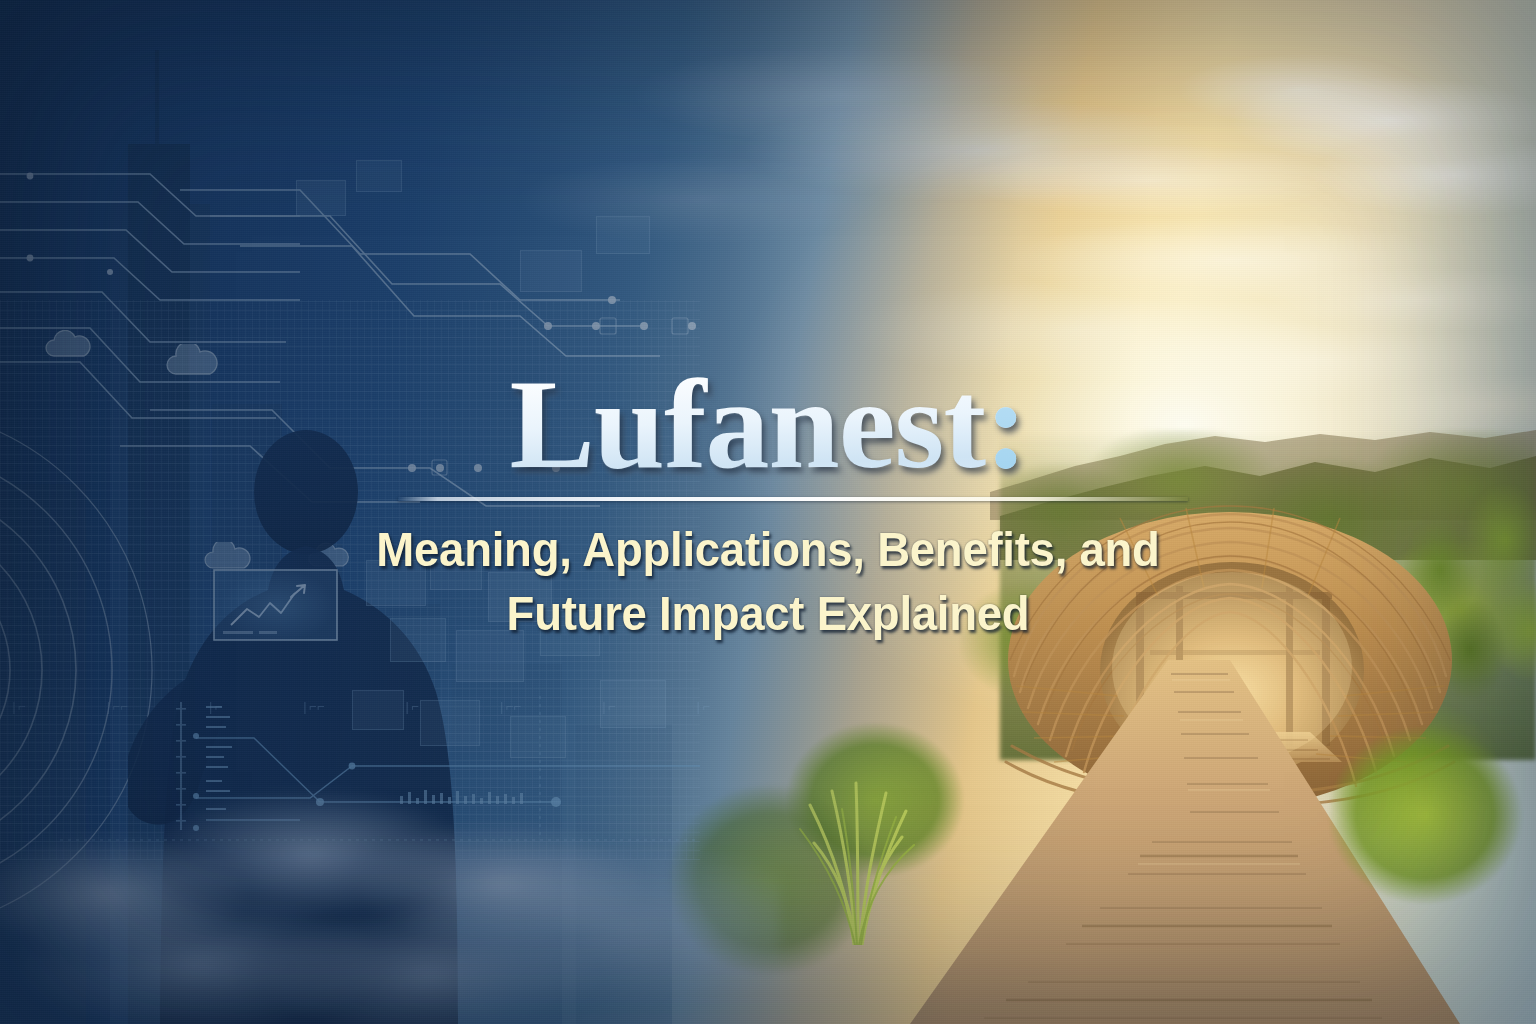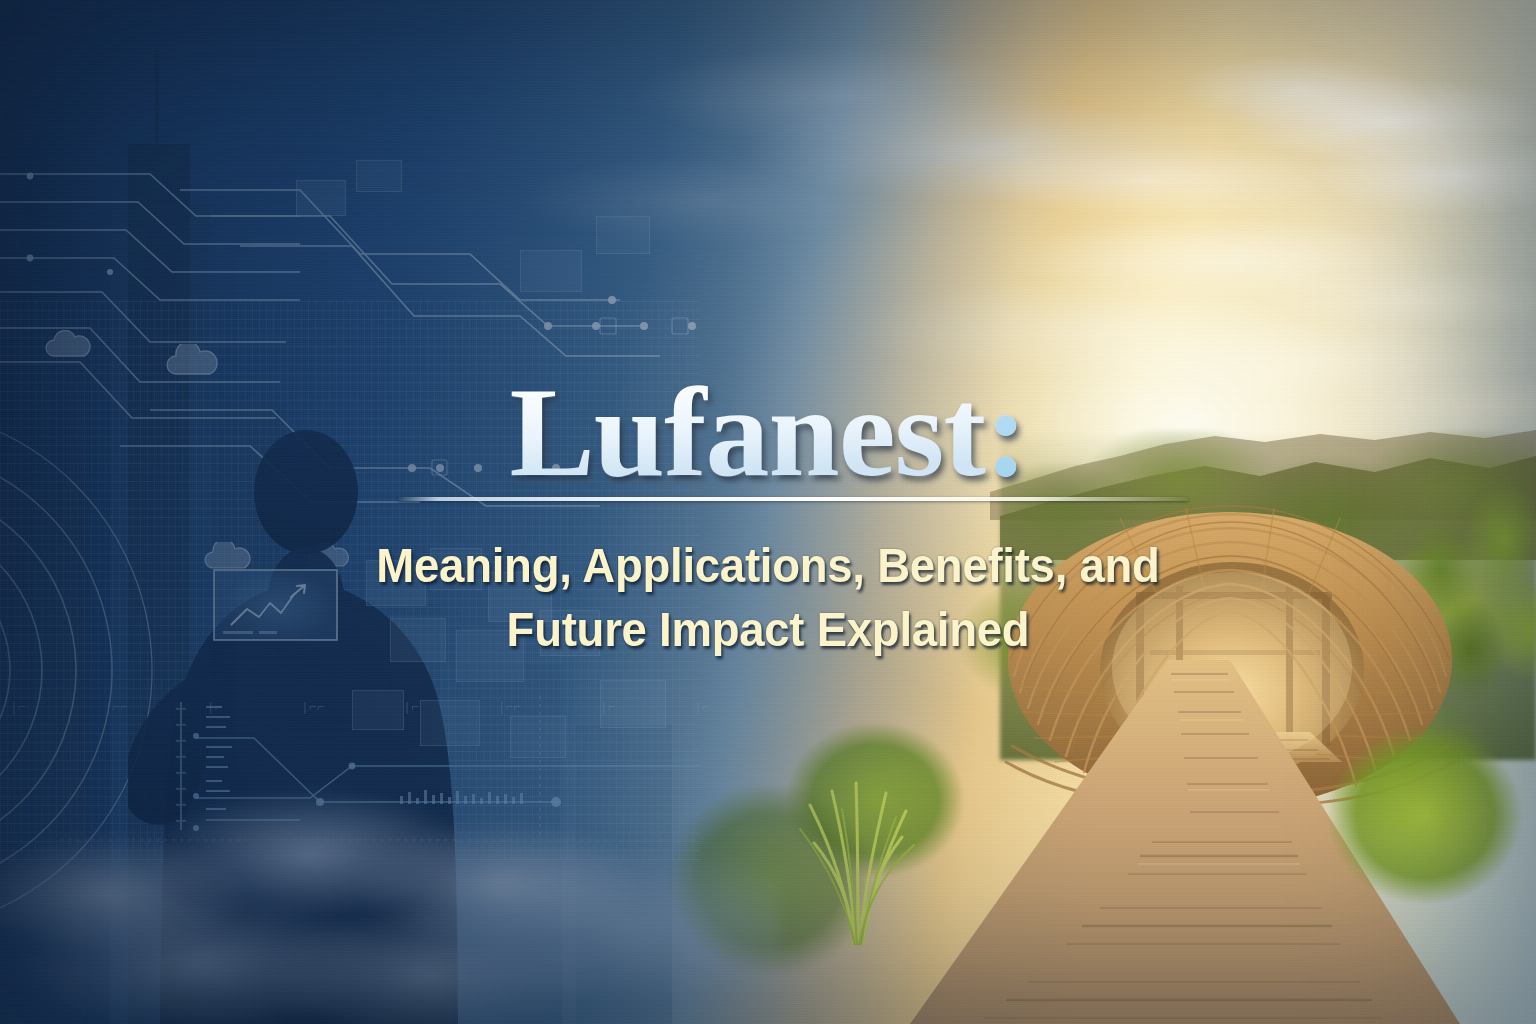--- a/index.html
+++ b/index.html
@@ -136,21 +136,21 @@
   }
 
   
   #text-block{position:absolute;left:0;right:0;top:352px;text-align:center;}
   #title{
     font-family:"Liberation Serif",serif;
     font-weight:bold;
     font-size:128px;
     line-height:1.0;
     letter-spacing:-1px;
-    margin:16px;
+    margin:8px;
     background:linear-gradient(178deg,#ffffff 0%,#fbfdff 22%,#eaf4fc 48%,#cfe4f4 72%,#dceefa 100%);
     -webkit-background-clip:text;background-clip:text;
     -webkit-text-fill-color:transparent;color:transparent;
     filter:drop-shadow(3px 5px 3px rgba(9,22,42,.62)) drop-shadow(0 1px 0 rgba(255,255,255,.25));
   }
   #title .colon{
     background:linear-gradient(180deg,#bfe2f6 0%,#9fd2ef 100%);
     -webkit-background-clip:text;background-clip:text;
     -webkit-text-fill-color:transparent;color:transparent;
   }

